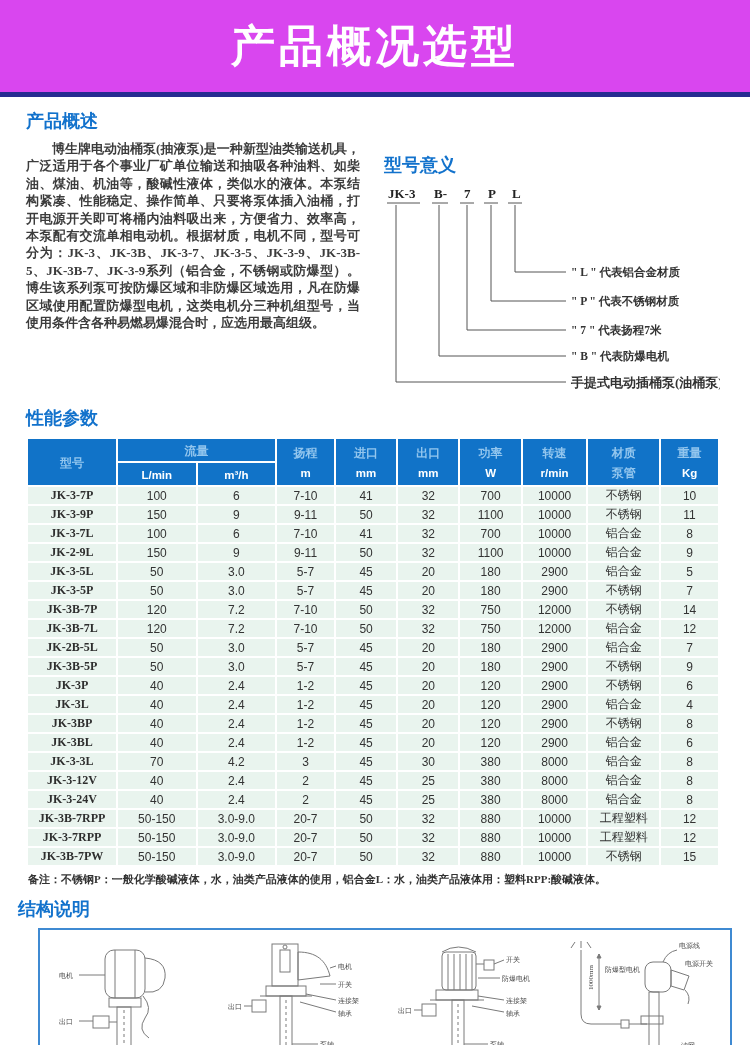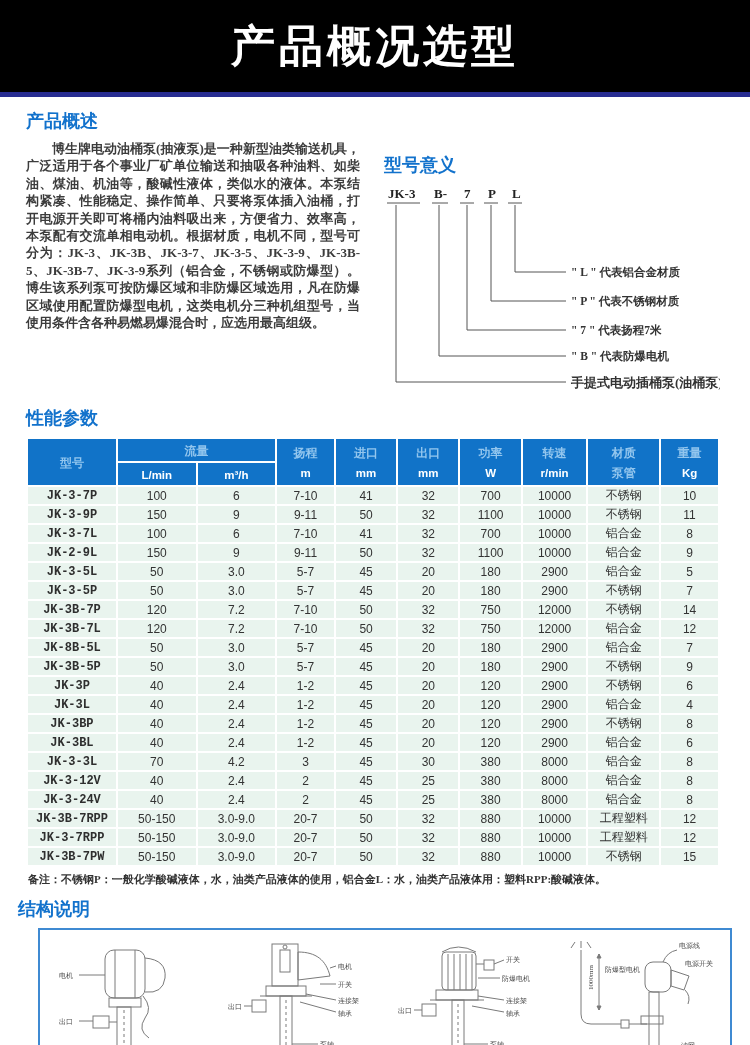--- a/index.html
+++ b/index.html
@@ -1,19 +1,19 @@
 <!DOCTYPE html>
 <html><head>
 <meta charset="utf-8">
 <style>
   html,body{margin:0;padding:0;background:#fff;}
   .page{width:750px;height:1045px;margin:0 auto;background:#fff;overflow:hidden;position:relative;
         font-family:"Liberation Serif",serif;}
   
-  .banner{height:92px;background:#000000;border-bottom:5px solid #272c91;
+  .banner{height:92px;background:#d946ef;border-bottom:5px solid #272c91;
           display:flex;align-items:center;justify-content:center;}
   .banner h1{margin:0;color:#ffffff;font-family:"Liberation Sans",sans-serif;
              font-weight:bold;font-size:44px;letter-spacing:4px;}
   
   .content{padding:10px 30px 0 26px;}
   .top{display:flex;}
   .col-left{width:350px;}
   .col-right{flex:1;padding-left:24px;margin-top:44px;}
   h2.sec{color:#1272cc;font-family:"Liberation Sans",sans-serif;font-weight:bold;
          font-size:18px;margin:2px 0 7px 0;}
@@ -26,21 +26,21 @@
   .modelsvg .expl-big{font-size:13px;}
   
   table.perf{width:100%;border-collapse:collapse;margin-top:6px;table-layout:fixed;}
   table.perf th{background:#1173c8;border:2px solid #ffffff;padding:1px 0;
                 font-family:"Liberation Sans",sans-serif;line-height:1.25;}
   .hdr-label{color:#93c6ee;font-size:12px;font-weight:bold;}
   .hdr-unit{color:#ffffff;font-size:11.5px;font-weight:bold;}
   table.perf td{background:#e9f4ee;border:2px solid #ffffff;text-align:center;
                 font-family:"Liberation Sans",sans-serif;font-size:12px;color:#333;
                 height:13.4px;padding:0;}
-  table.perf td.model-col{font-family:Liberation Mono, monospace;font-weight:bold;color:#2e2e2e;}
+  table.perf td.model-col{font-family:Liberation Serif, serif;font-weight:bold;color:#2e2e2e;}
   .note{font-size:11px;color:#333;margin:5px 0 10px 2px;font-weight:600;}
   
   .structure-box{border:2px solid #3f8ad2;margin:6px 18px 0 38px;height:200px;
                  display:flex;justify-content:space-around;align-items:flex-start;
                  padding:8px 4px 4px 4px;background:#fff;}
   .diagram{display:flex;flex-direction:column;align-items:center;width:152px;}
   .captions{height:37px;display:flex;flex-direction:column;justify-content:flex-end;align-items:center;}
   svg.pump .ln line,svg.pump .ln path,svg.pump .ln rect,svg.pump .ln circle{
         stroke:#7a7a7a;stroke-width:1;fill:none;}
   svg.pump text{font-size:7px;fill:#4a4a4a;font-family:"Liberation Serif",serif;}
@@ -218,21 +218,21 @@
             <td>7.2</td>
             <td>7-10</td>
             <td>50</td>
             <td>32</td>
             <td>750</td>
             <td>12000</td>
             <td>铝合金</td>
             <td>12</td>
           </tr>
           <tr>
-            <td class="model-col">JK-8B-5L</td>
+            <td class="model-col">JK-2B-5L</td>
             <td>50</td>
             <td>3.0</td>
             <td>5-7</td>
             <td>45</td>
             <td>20</td>
             <td>180</td>
             <td>2900</td>
             <td>铝合金</td>
             <td>7</td>
           </tr>

